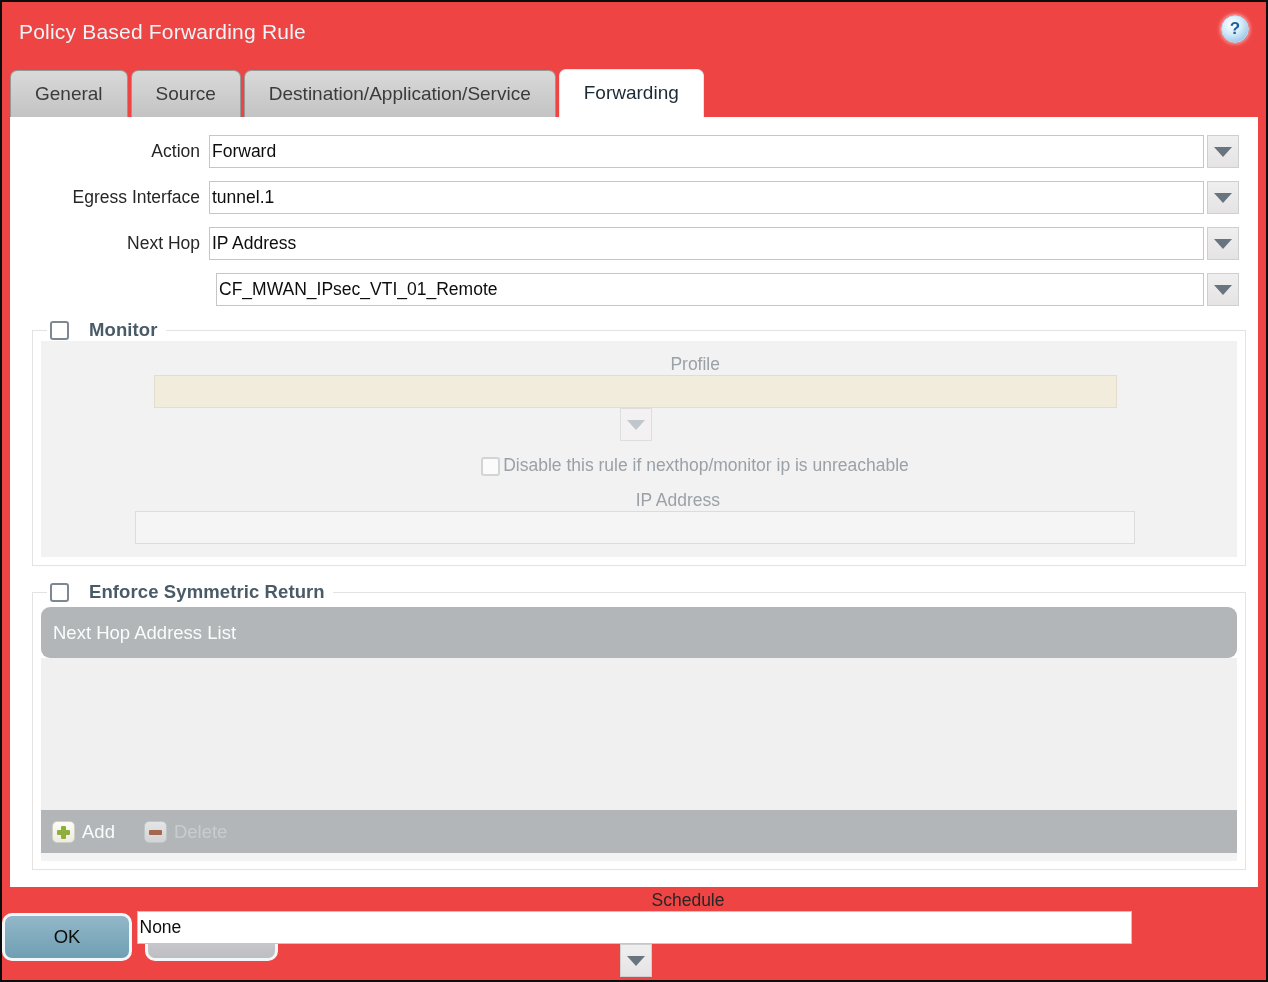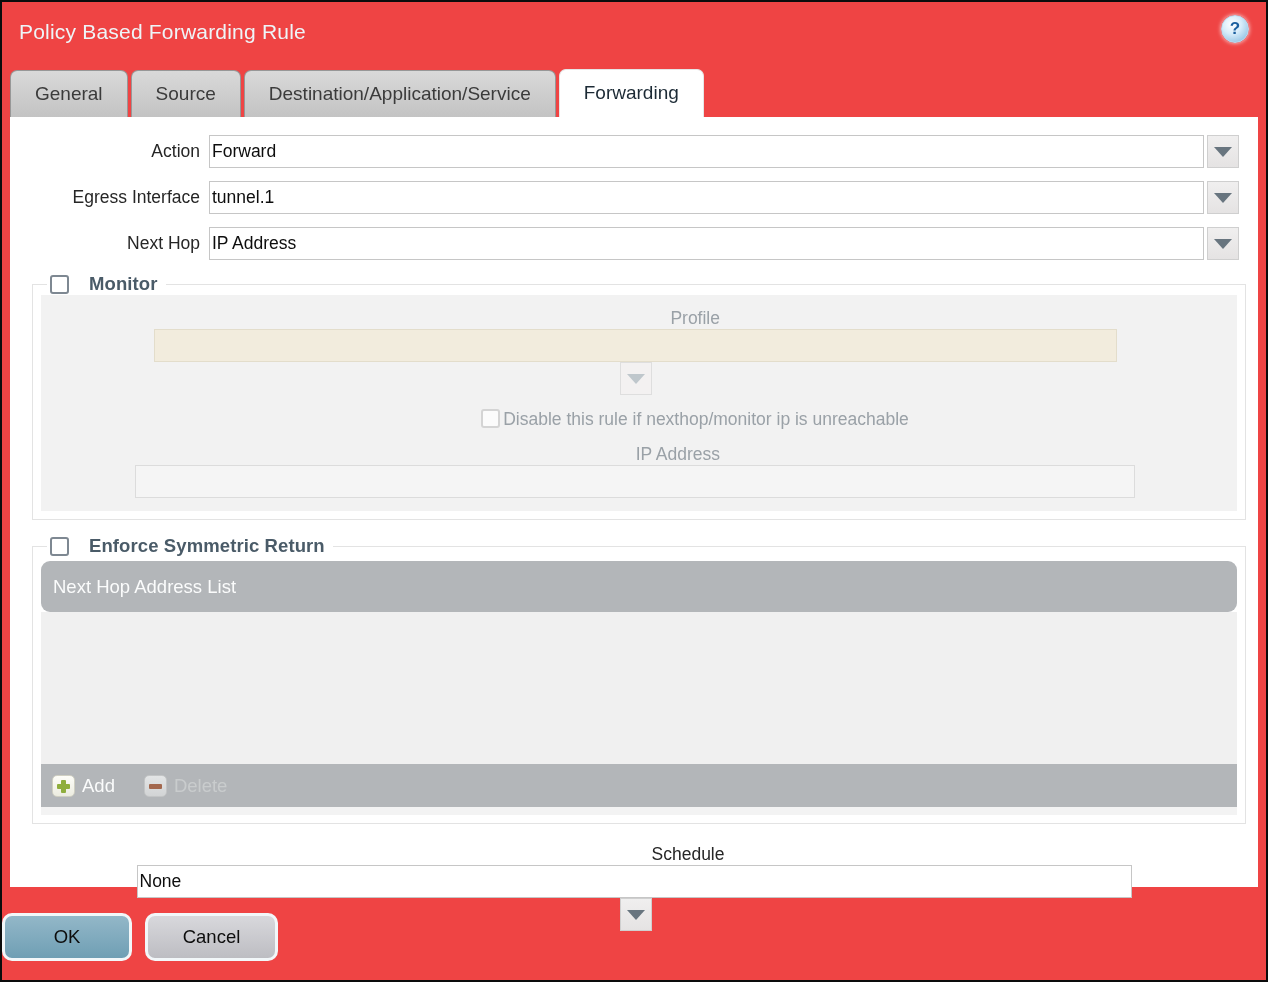--- a/index.html
+++ b/index.html
@@ -51,21 +51,21 @@
   
   .monitor-inner { background:#f2f2f2; padding:13px 8px 13px 0; }
   .m-label { width:190px; text-align:right; padding-right:10px; font-size:17.5px; color:#9aa1a7; }
   .m-field-profile { width:963px; height:33px; background:#f2ecdd; border:1px solid #e3ddcb; }
   .m-dd { width:32px; height:33px; margin-left:2px; background:#f3f1f1; border:1px solid #dedede;
     display:flex; align-items:center; justify-content:center; }
   .m-tri { width:0; height:0; border-left:9px solid transparent; border-right:9px solid transparent;
     border-top:10px solid #bfc7cc; }
   .m-row { display:flex; align-items:center; margin-bottom:14px;flex-direction:column; }
   .m-row:last-child { margin-bottom:0; }
-  .disable-row { margin-left:120px; display:flex; align-items:flex-start; gap:3px; }
+  .disable-row { margin-left:120px; display:flex; align-items:flex-end; gap:3px; }
   .disable-label { font-size:17.5px; color:#9aa1a7; }
   .m-field-ip { width:1000px; height:33px; background:#f5f5f5; border:1px solid #dcdcdc; }
 
   
   .nh-table { margin-top:4px; }
   .nh-header { height:51px; background:#b3b6b9; color:#fbfcfc; font-size:18.5px;
     display:flex; align-items:center; padding-left:12px;border-radius:9px; }
   .nh-body { height:152px; background:#f0f0f0; }
   .nh-footer { height:43px; background:#b3b6b9; display:flex; align-items:center; padding-left:11px; }
   .nh-strip { height:8px; background:#f3f3f3; }
@@ -128,20 +128,27 @@
     </div>
 
     <div class="row">
       <div class="row-label">Next Hop</div>
       <div class="field">IP Address</div>
       <div class="dd-btn">
         <span class="dd-tri"></span>
       </div>
     </div>
 
+    <div class="row">
+      <div class="row-label"></div>
+      <div class="field indent7">CF_MWAN_IPsec_VTI_01_Remote</div>
+      <div class="dd-btn">
+        <span class="dd-tri"></span>
+      </div>
+    </div>
 
     <fieldset class="monitor-set">
       <legend>
         <span class="checkbox"></span>
         <span class="legend-text">Monitor</span>
       </legend>
       <div class="monitor-inner">
         <div class="m-row">
           <div class="m-label">Profile</div>
           <div class="field m-field-profile"></div>

